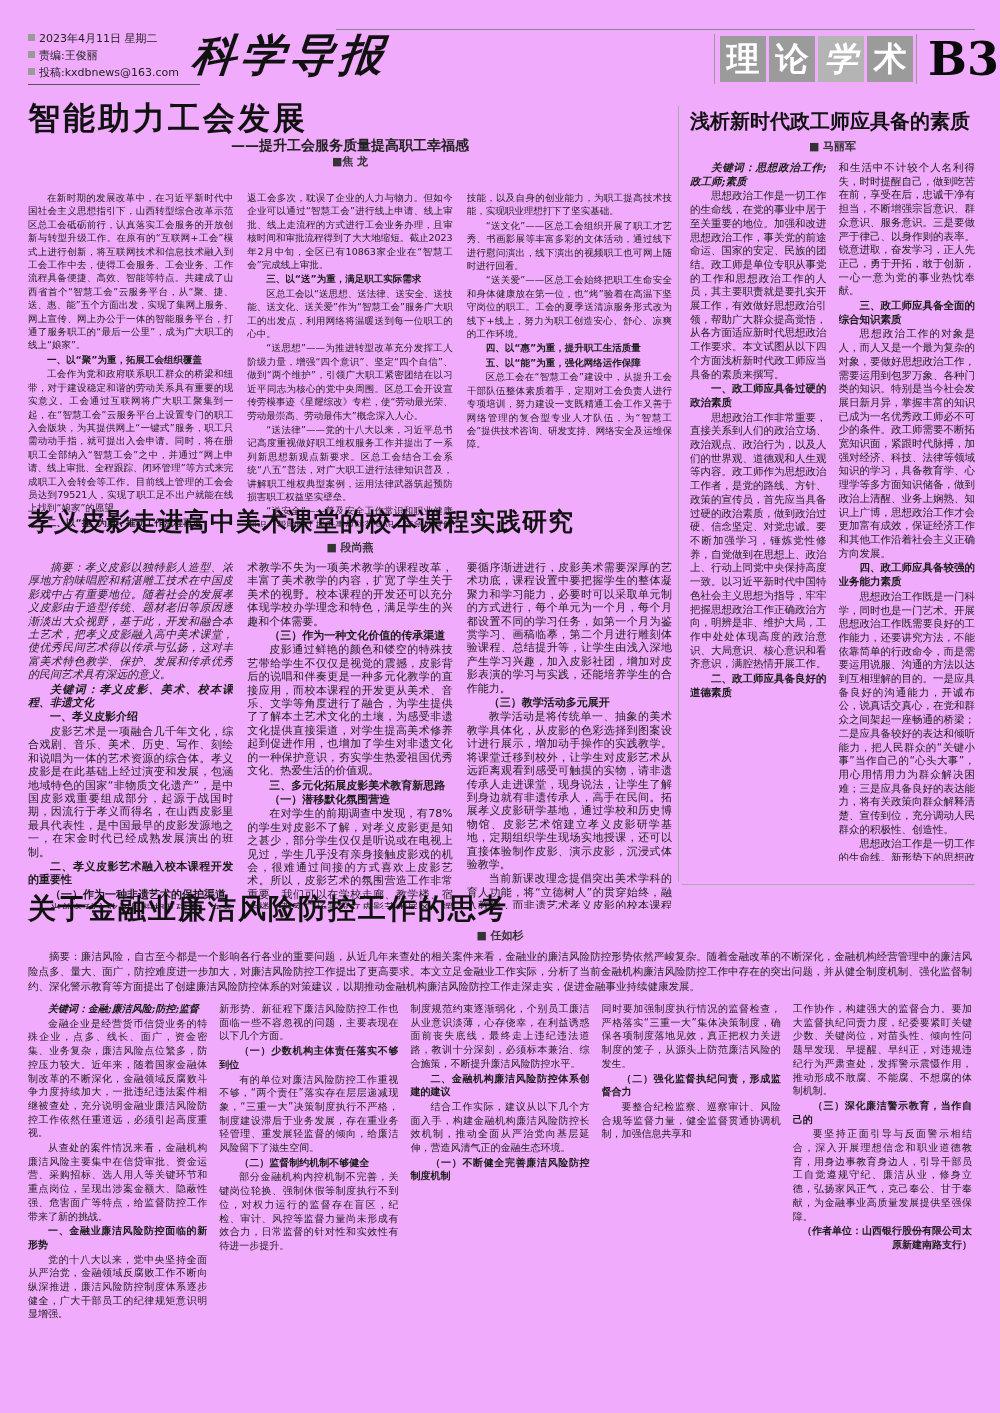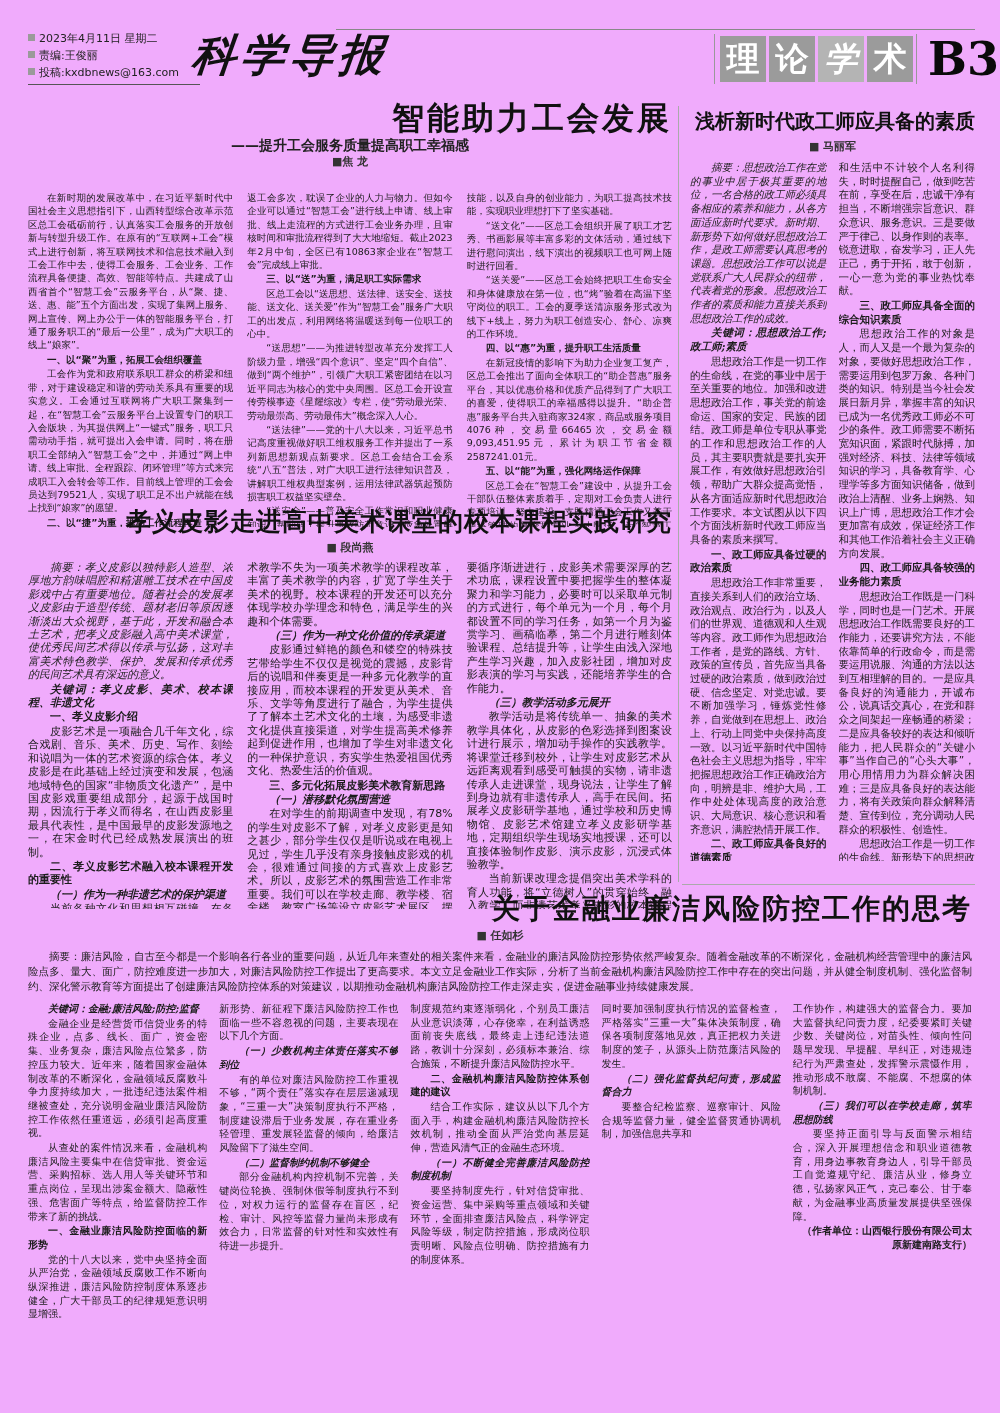--- a/index.html
+++ b/index.html
@@ -12,29 +12,29 @@
   .sq{display:inline-block;width:7px;height:7px;background:#9a9a9a;margin-right:4px;vertical-align:1px;}
   .masthead{position:absolute;left:192px;top:26px;font-family:"DejaVu Serif",serif;font-style:italic;font-weight:bold;font-size:44px;letter-spacing:5px;color:#111;transform:skewX(-6deg);}
   .toprule{position:absolute;left:336px;top:29px;width:639px;height:1px;background:#888;}
   .section-tag{position:absolute;left:714px;top:34px;display:flex;align-items:center;}
   .tag-vline{width:1px;height:50px;background:#999;margin-right:5px;}
   .tile{width:46px;height:46px;margin-right:3px;background:#9b9b9b;color:#fff;font-size:33px;font-weight:bold;display:flex;align-items:center;justify-content:center;font-family:"DejaVu Serif",serif;}
   .tile.alt{background:#b4b4b4;font-style:italic;}
   .pageno{font-size:46px;font-weight:bold;font-family:"DejaVu Serif",serif;color:#0a0a0a;margin-left:6px;line-height:50px;}
 
   
-  .title{text-align:right;font-weight:bold;color:#111;}
+  .title{text-align:left;font-weight:bold;color:#111;}
   .byline{text-align:center;font-size:11px;font-weight:bold;color:#333;}
   .cols{display:flex;overflow:hidden;}
   .col{flex:1;text-align:justify;overflow:hidden;}
   .blk{margin:0 0 1px 0;}
   .blk.p{text-indent:2em;}
   .blk.cont{text-indent:0;}
   .blk.h{font-weight:bold;text-indent:2em;margin:1px 0;}
-  .blk.sh{font-weight:bold;font-style:italic;text-indent:2em;}
+  .blk.sh{font-weight:bold;text-indent:2em;}
   .blk.lead{font-style:italic;font-family:"DejaVu Serif",serif;text-indent:2em;color:#222;}
   .blk.kw{font-style:italic;font-family:"DejaVu Serif",serif;font-weight:bold;text-indent:2em;}
   .blk.auth{font-weight:bold;text-align:right;}
 
   
   .a1{position:absolute;left:28px;top:100px;width:644px;}
   .a1 .title{font-size:32px;line-height:36px;letter-spacing:3px;}
   .a1 .subtitle{text-align:center;font-size:14px;line-height:18px;font-weight:bold;color:#222;}
   .a1 .cols{gap:14px;height:336px;margin-top:22px;}
   .a1 .col{font-size:9.5px;line-height:13.4px;}
@@ -104,35 +104,33 @@
           <div class="blk p">区总工会以“送思想、送法律、送安全、送技能、送文化、送关爱”作为“智慧工会”服务广大职工的出发点，利用网络将温暖送到每一位职工的心中。</div>
           <div class="blk p">“送思想”——为推进转型改革充分发挥工人阶级力量，增强“四个意识”、坚定“四个自信”、做到“两个维护”，引领广大职工紧密团结在以习近平同志为核心的党中央周围。区总工会开设宣传劳模事迹《星耀综改》专栏，使“劳动最光荣、劳动最崇高、劳动最伟大”概念深入人心。</div>
           <div class="blk p">“送法律”——党的十八大以来，习近平总书记高度重视做好职工维权服务工作并提出了一系列新思想新观点新要求。区总工会结合工会系统“八五”普法，对广大职工进行法律知识普及，讲解职工维权典型案例，运用法律武器筑起预防损害职工权益坚实壁垒。</div>
           <div class="blk p">“送安全”——普及安全工作常识和职业健康知识，帮助职工提升事故防范意识、应急处置解决办法，以及职工自我保护能力。</div>
         </div>
       <div class="col">
           <div class="blk cont">技能，以及自身的创业能力，为职工提高技术技能，实现职业理想打下了坚实基础。</div>
           <div class="blk p">“送文化”——区总工会组织开展了职工才艺秀、书画影展等丰富多彩的文体活动，通过线下进行慰问演出，线下演出的视频职工也可网上随时进行回看。</div>
           <div class="blk p">“送关爱”——区总工会始终把职工生命安全和身体健康放在第一位，也“烤”验着在高温下坚守岗位的职工。工会的夏季送清凉服务形式改为线下+线上，努力为职工创造安心、舒心、凉爽的工作环境。</div>
           <div class="blk h">四、以“惠”为重，提升职工生活质量</div>
-          <div class="blk p">在新冠疫情的影响下为助力企业复工复产，区总工会推出了面向全体职工的“助企普惠”服务平台，其以优惠价格和优质产品得到了广大职工的喜爱，使得职工的幸福感得以提升。“助企普惠”服务平台共入驻商家324家，商品或服务项目4076种，交易量66465次，交易金额9,093,451.95元，累计为职工节省金额2587241.01元。</div>
           <div class="blk h">五、以“能”为重，强化网络运作保障</div>
           <div class="blk p">区总工会在“智慧工会”建设中，从提升工会干部队伍整体素质着手，定期对工会负责人进行专项培训，努力建设一支既精通工会工作又善于网络管理的复合型专业人才队伍，为“智慧工会”提供技术咨询、研发支持、网络安全及运维保障。</div>
         </div>
     </div>
   </div>
 
   <div class="a2rule"></div>
   <div class="a2hr"></div>
   <div class="a2">
     <div class="title">浅析新时代政工师应具备的素质</div>
     <div class="byline">■ 马丽军</div>
     <div class="cols">
       <div class="col">
-          <div class="blk lead">摘要：思想政治工作在党的事业中居于极其重要的地位，一名合格的政工师必须具备相应的素养和能力，从各方面适应新时代要求。新时期、新形势下如何做好思想政治工作，是政工师需要认真思考的课题。思想政治工作可以说是党联系广大人民群众的纽带，代表着党的形象。思想政治工作者的素质和能力直接关系到思想政治工作的成效。</div>
           <div class="blk kw">关键词：思想政治工作;政工师;素质</div>
           <div class="blk p">思想政治工作是一切工作的生命线，在党的事业中居于至关重要的地位。加强和改进思想政治工作，事关党的前途命运、国家的安定、民族的团结。政工师是单位专职从事党的工作和思想政治工作的人员，其主要职责就是要扎实开展工作，有效做好思想政治引领，帮助广大群众提高觉悟，从各方面适应新时代思想政治工作要求。本文试图从以下四个方面浅析新时代政工师应当具备的素质来撰写。</div>
           <div class="blk h">一、政工师应具备过硬的政治素质</div>
           <div class="blk p">思想政治工作非常重要，直接关系到人们的政治立场、政治观点、政治行为，以及人们的世界观、道德观和人生观等内容。政工师作为思想政治工作者，是党的路线、方针、政策的宣传员，首先应当具备过硬的政治素质，做到政治过硬、信念坚定、对党忠诚。要不断加强学习，锤炼党性修养，自觉做到在思想上、政治上、行动上同党中央保持高度一致。以习近平新时代中国特色社会主义思想为指导，牢牢把握思想政治工作正确政治方向，明辨是非、维护大局，工作中处处体现高度的政治意识、大局意识、核心意识和看齐意识，满腔热情开展工作。</div>
           <div class="blk h">二、政工师应具备良好的道德素质</div>
         </div>
       <div class="col">
           <div class="blk cont">和生活中不计较个人名利得失，时时提醒自己，做到吃苦在前，享受在后，忠诚干净有担当，不断增强宗旨意识、群众意识、服务意识。三是要做严于律己、以身作则的表率。锐意进取，奋发学习，正人先正己，勇于开拓，敢于创新，一心一意为党的事业热忱奉献。</div>
           <div class="blk h">三、政工师应具备全面的综合知识素质</div>
           <div class="blk p">思想政治工作的对象是人，而人又是一个最为复杂的对象，要做好思想政治工作，需要运用到包罗万象、各种门类的知识。特别是当今社会发展日新月异，掌握丰富的知识已成为一名优秀政工师必不可少的条件。政工师需要不断拓宽知识面，紧跟时代脉搏，加强对经济、科技、法律等领域知识的学习，具备教育学、心理学等多方面知识储备，做到政治上清醒、业务上娴熟、知识上广博，思想政治工作才会更加富有成效，保证经济工作和其他工作沿着社会主义正确方向发展。</div>
@@ -190,29 +188,28 @@
           <div class="blk sh">（一）少数机构主体责任落实不够到位</div>
           <div class="blk p">有的单位对廉洁风险防控工作重视不够，“两个责任”落实存在层层递减现象，“三重一大”决策制度执行不严格，制度建设滞后于业务发展，存在重业务轻管理、重发展轻监督的倾向，给廉洁风险留下了滋生空间。</div>
           <div class="blk sh">（二）监督制约机制不够健全</div>
           <div class="blk p">部分金融机构内控机制不完善，关键岗位轮换、强制休假等制度执行不到位，对权力运行的监督存在盲区，纪检、审计、风控等监督力量尚未形成有效合力，日常监督的针对性和实效性有待进一步提升。</div>
         </div>
       <div class="col">
           <div class="blk cont">制度规范约束逐渐弱化，个别员工廉洁从业意识淡薄，心存侥幸，在利益诱惑面前丧失底线，最终走上违纪违法道路，教训十分深刻，必须标本兼治、综合施策，不断提升廉洁风险防控水平。</div>
           <div class="blk h">二、金融机构廉洁风险防控体系创建的建议</div>
           <div class="blk p">结合工作实际，建议从以下几个方面入手，构建金融机构廉洁风险防控长效机制，推动全面从严治党向基层延伸，营造风清气正的金融生态环境。</div>
           <div class="blk sh">（一）不断健全完善廉洁风险防控制度机制</div>
-          <div class="blk p">要坚持制度先行，针对信贷审批、资金运营、集中采购等重点领域和关键环节，全面排查廉洁风险点，科学评定风险等级，制定防控措施，形成岗位职责明晰、风险点位明确、防控措施有力的制度体系。</div>
         </div>
       <div class="col">
           <div class="blk cont">同时要加强制度执行情况的监督检查，严格落实“三重一大”集体决策制度，确保各项制度落地见效，真正把权力关进制度的笼子，从源头上防范廉洁风险的发生。</div>
           <div class="blk sh">（二）强化监督执纪问责，形成监督合力</div>
           <div class="blk p">要整合纪检监察、巡察审计、风险合规等监督力量，健全监督贯通协调机制，加强信息共享和</div>
         </div>
       <div class="col">
           <div class="blk cont">工作协作，构建强大的监督合力。要加大监督执纪问责力度，纪委要紧盯关键少数、关键岗位，对苗头性、倾向性问题早发现、早提醒、早纠正，对违规违纪行为严肃查处，发挥警示震慑作用，推动形成不敢腐、不能腐、不想腐的体制机制。</div>
-          <div class="blk sh">（三）我们可以在学校走廊，筑牢思想防线</div>
+          <div class="blk sh">（三）深化廉洁警示教育，当作自己的</div>
           <div class="blk p">要坚持正面引导与反面警示相结合，深入开展理想信念和职业道德教育，用身边事教育身边人，引导干部员工自觉遵规守纪、廉洁从业，修身立德，弘扬家风正气，克己奉公、甘于奉献，为金融事业高质量发展提供坚强保障。</div>
           <div class="blk auth">（作者单位：山西银行股份有限公司太原新建南路支行）</div>
         </div>
     </div>
   </div>
 
 </div>
 
 </body></html>

